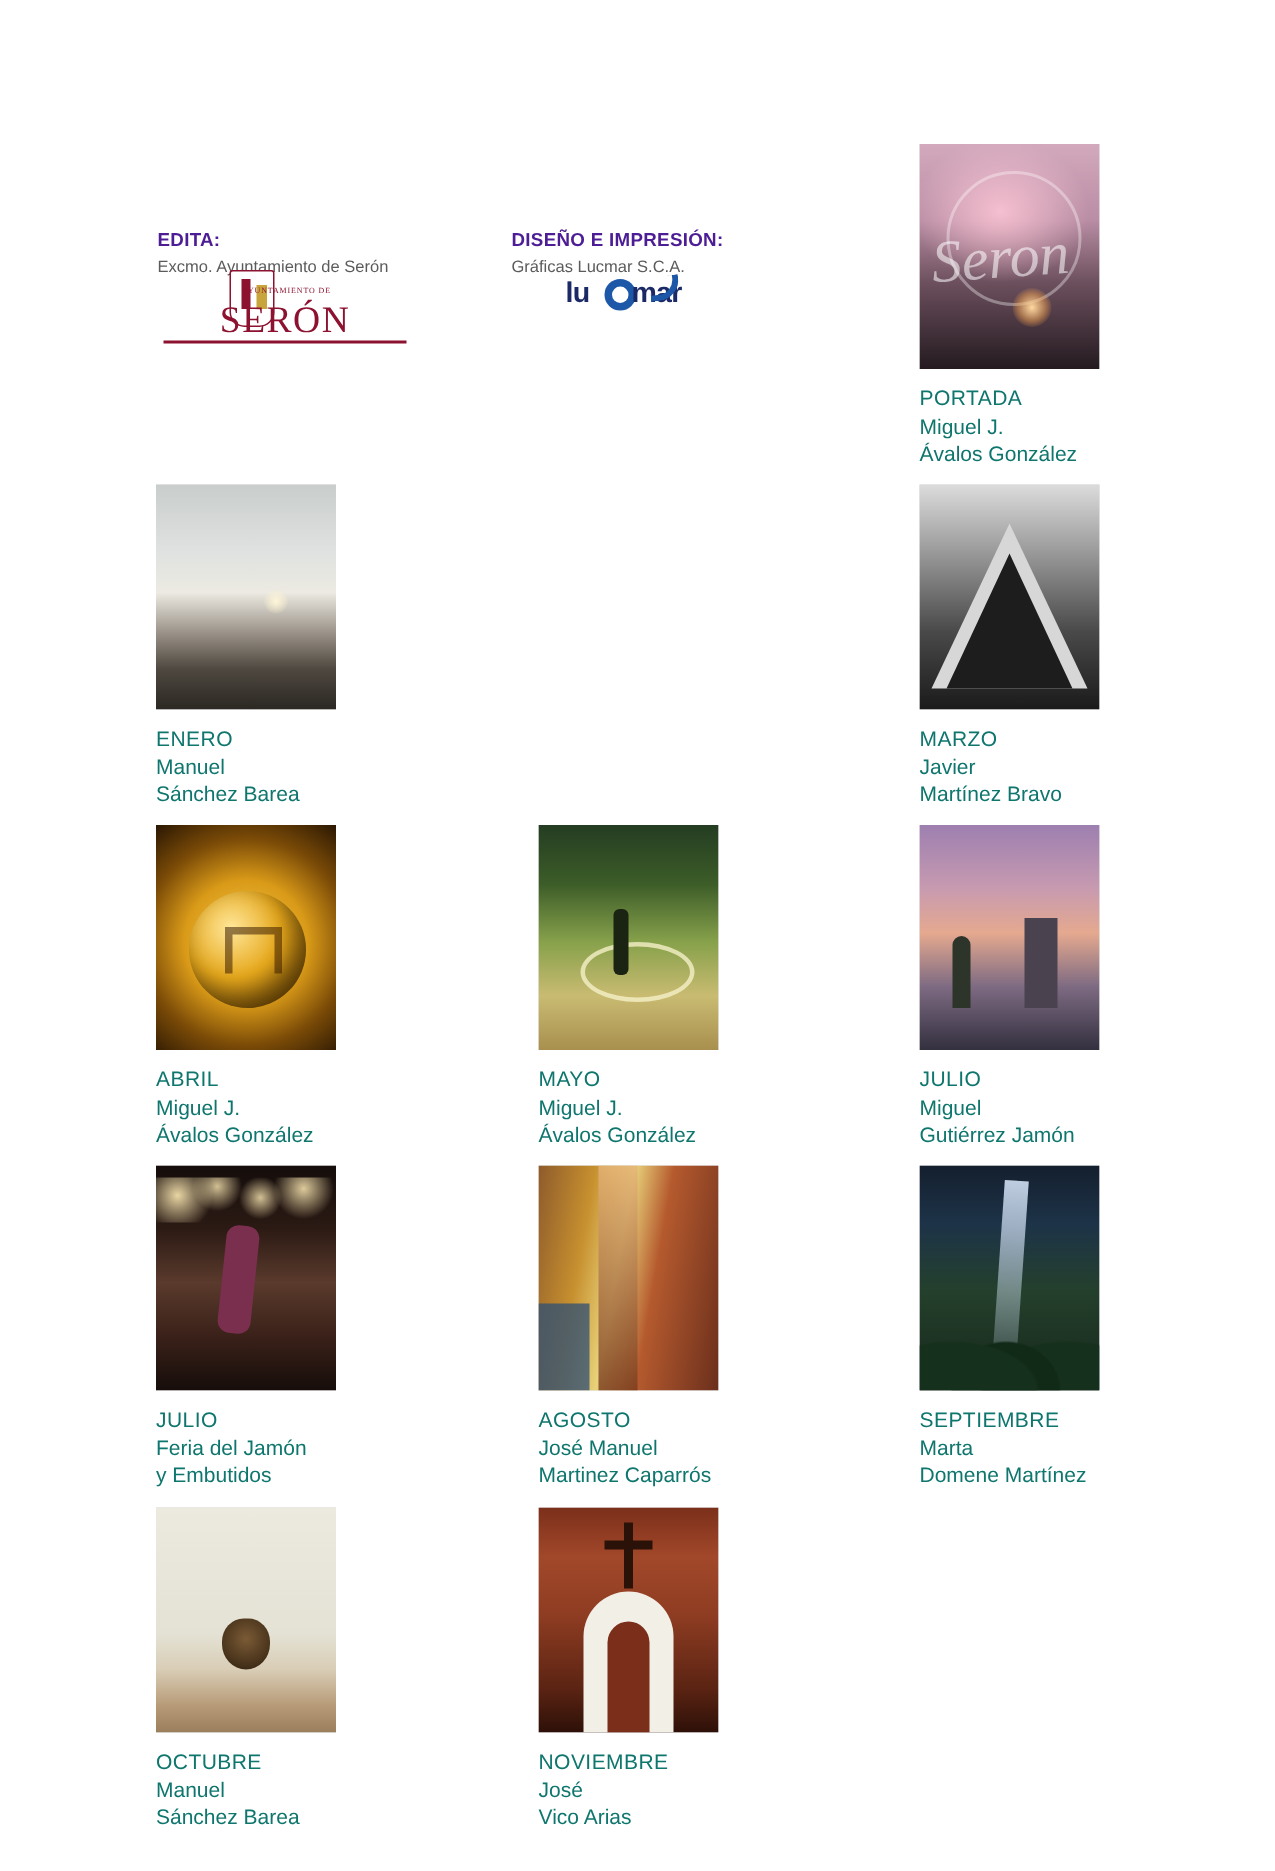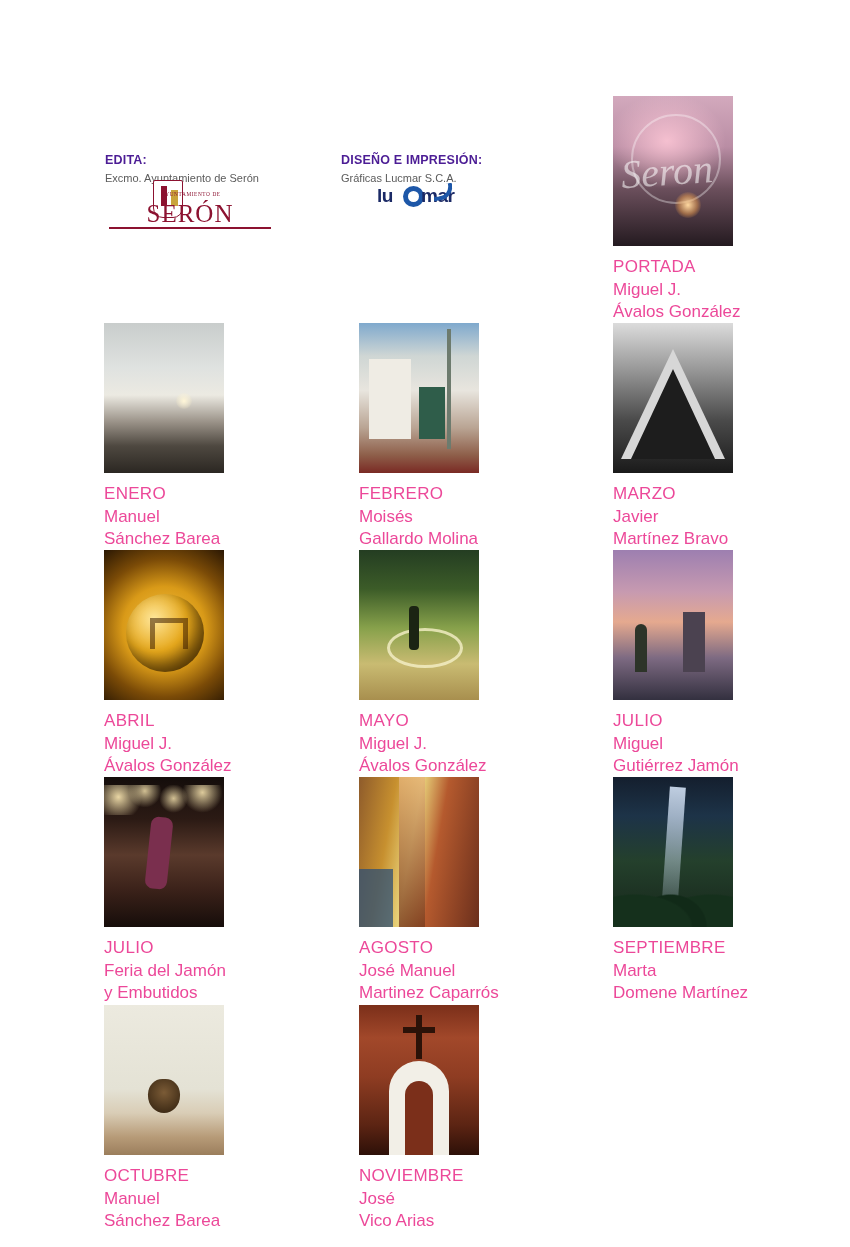--- a/index.html
+++ b/index.html
@@ -177,23 +177,23 @@
     overflow: hidden;
     position: relative;
     background: #cfcfcf;
   }
   .thumb .layer {
     position: absolute;
     inset: 0;
   }
   .caption {
     margin-top: 10px;
-    font-size: 17px;
+    font-size: 14px;
     line-height: 1.33;
-    color: #ec4899;
+    color: #0f766e;
     width: 180px;
   }
   .caption .mon {
     letter-spacing: 0.3px;
   }
 
   
   .col1 { left: 104px; }
   .col2 { left: 359px; }
   .col3 { left: 613px; }
@@ -470,34 +470,20 @@
           <div class="sun"></div>
         </div>
     </div>
     <div class="caption">
       <div class="mon">ENERO</div>
       <div>Manuel</div>
       <div>Sánchez Barea</div>
     </div>
   </div>
 
-  <div class="item col2 row1">
-    <div class="thumb">
-      <div class="layer ph-febrero">
-        <div class="wall"></div>
-          <div class="door"></div>
-          <div class="pole"></div>
-      </div>
-    </div>
-    <div class="caption">
-      <div class="mon">FEBRERO</div>
-      <div>Moisés</div>
-      <div>Gallardo Molina</div>
-    </div>
-  </div>
 
   <div class="item col3 row1">
     <div class="thumb">
       <div class="layer ph-marzo">
           <div class="tri"></div>
           <div class="tri2"></div>
         </div>
     </div>
     <div class="caption">
       <div class="mon">MARZO</div>

